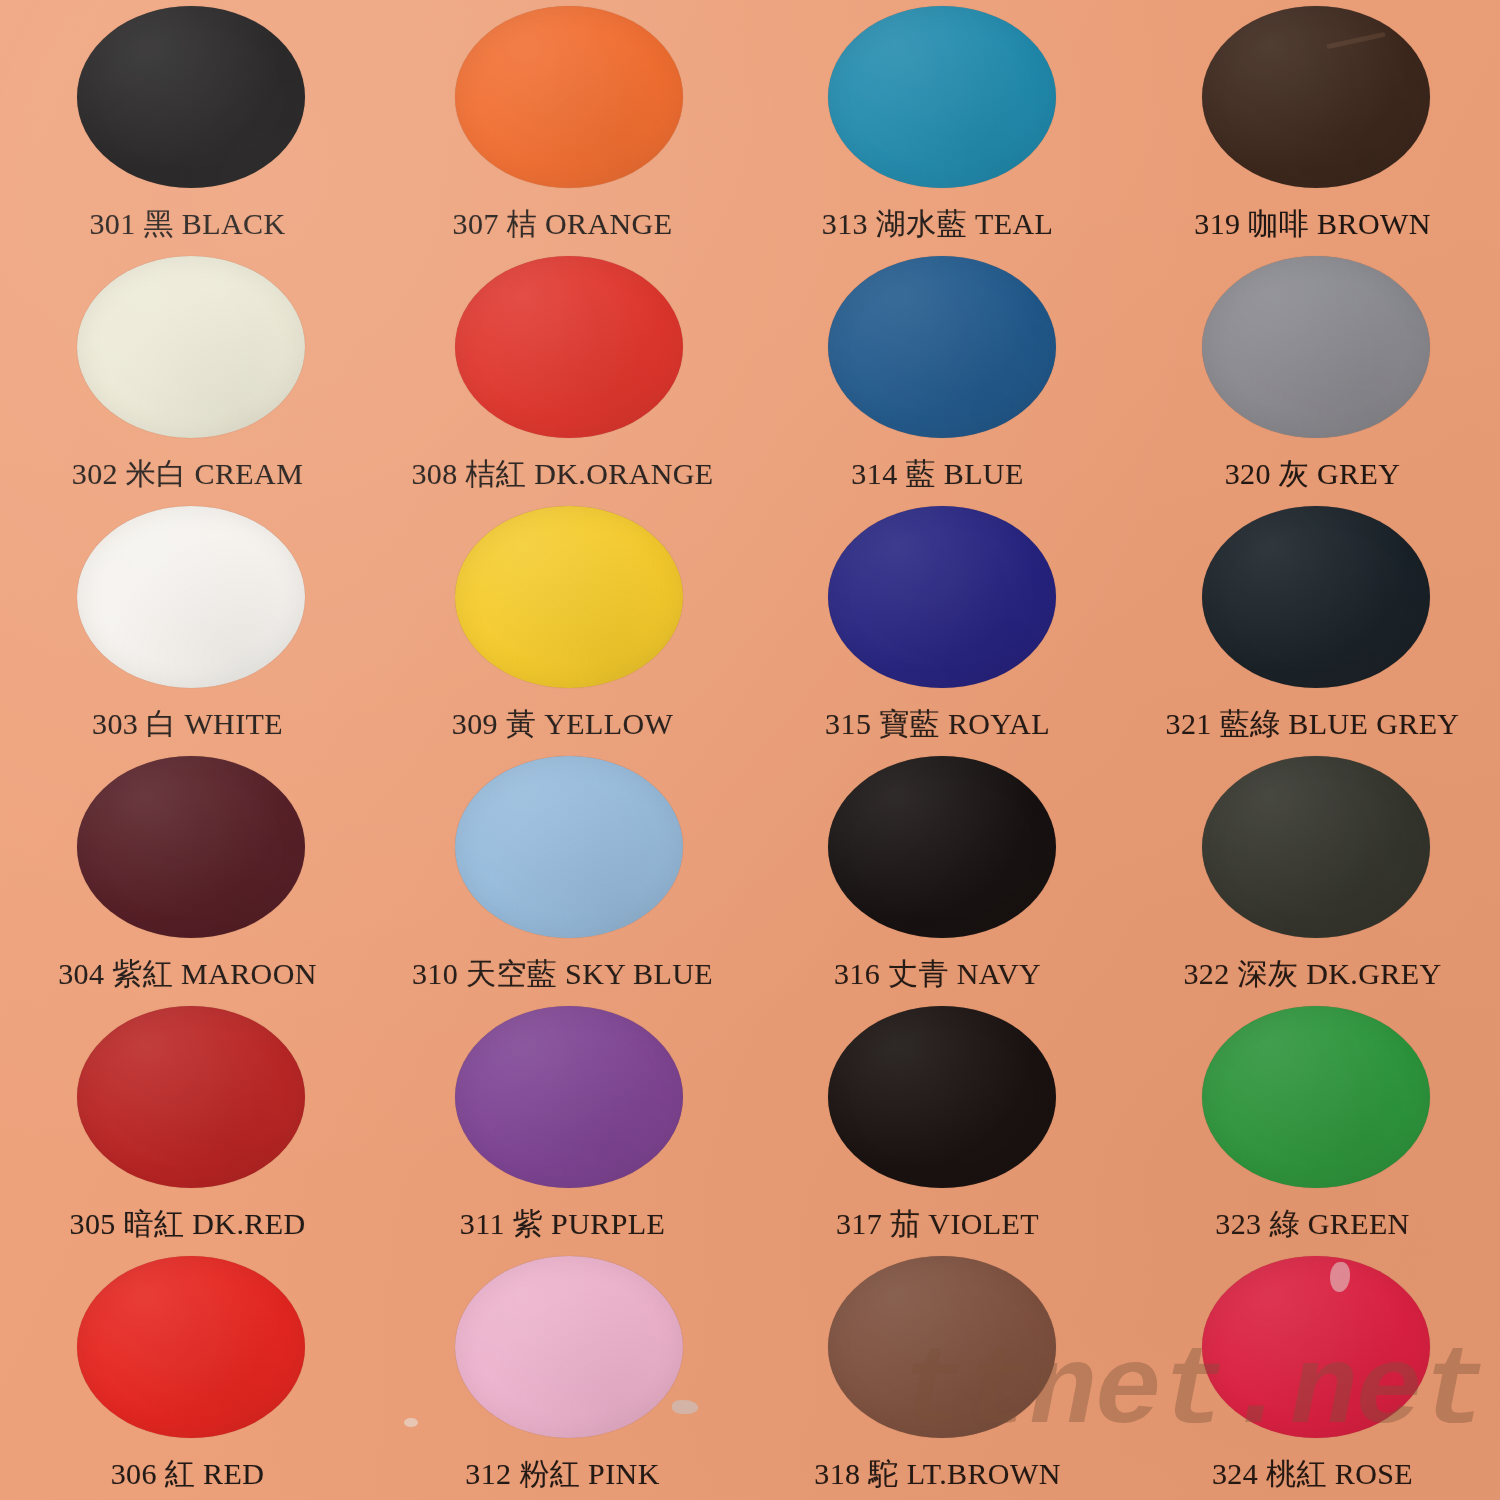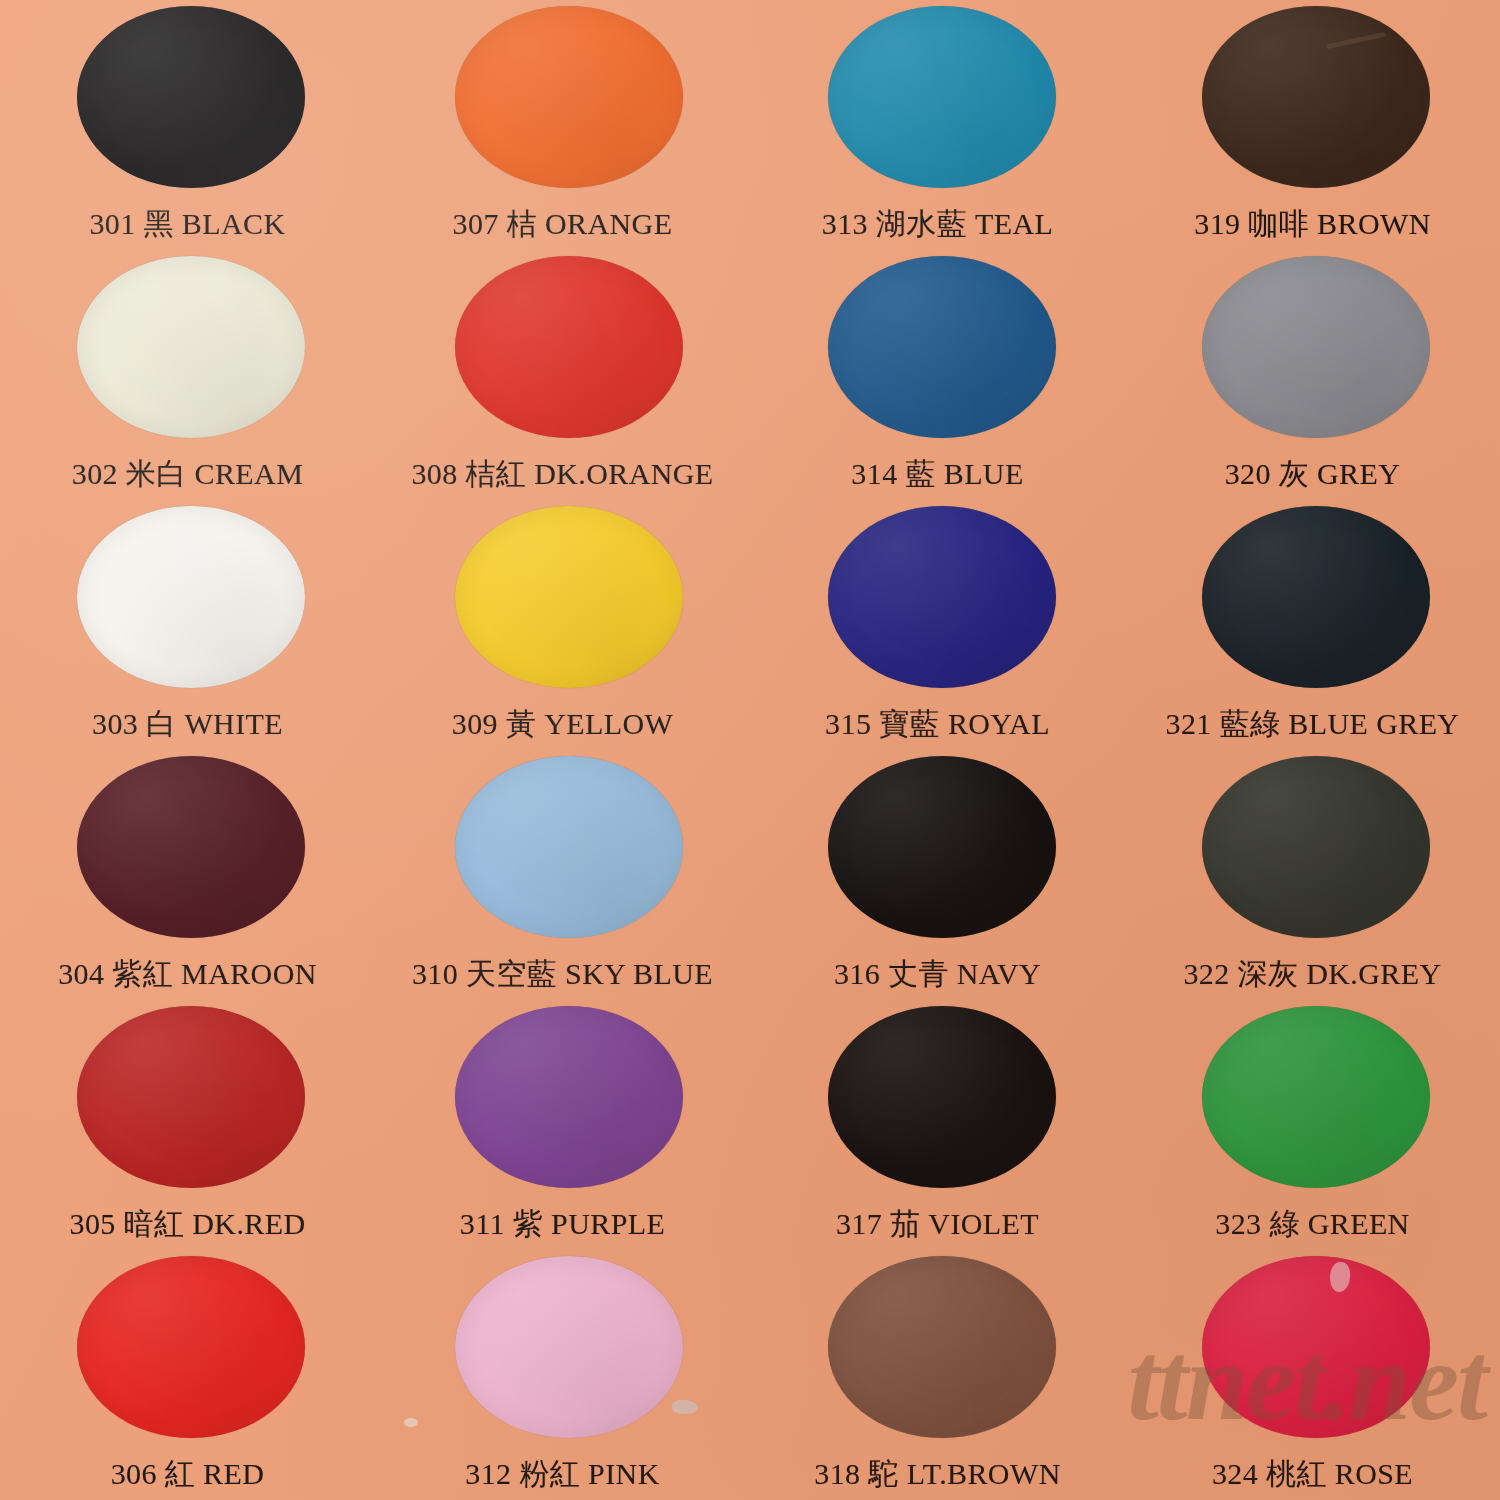--- a/index.html
+++ b/index.html
@@ -80,22 +80,22 @@
 
   
   .col-0 .swatch-chip { margin-left: 6px; }
   .col-1 .swatch-chip { margin-left: 12px; }
   .col-2 .swatch-chip { margin-left: 8px; }
   .col-3 .swatch-chip { margin-left: 6px; }
 
   #watermark {
     position: absolute;
     right: 14px;
-    bottom: 54px;
-    font-family: Liberation Serif, serif;
+    bottom: 44px;
+    font-family: Liberation Mono, monospace;
     font-style: italic;
     font-weight: 700;
     font-size: 112px;
     letter-spacing: -2px;
     color: rgba(120, 82, 56, 0.38);
     z-index: 4;
     pointer-events: none;
     user-select: none;
   }
 

